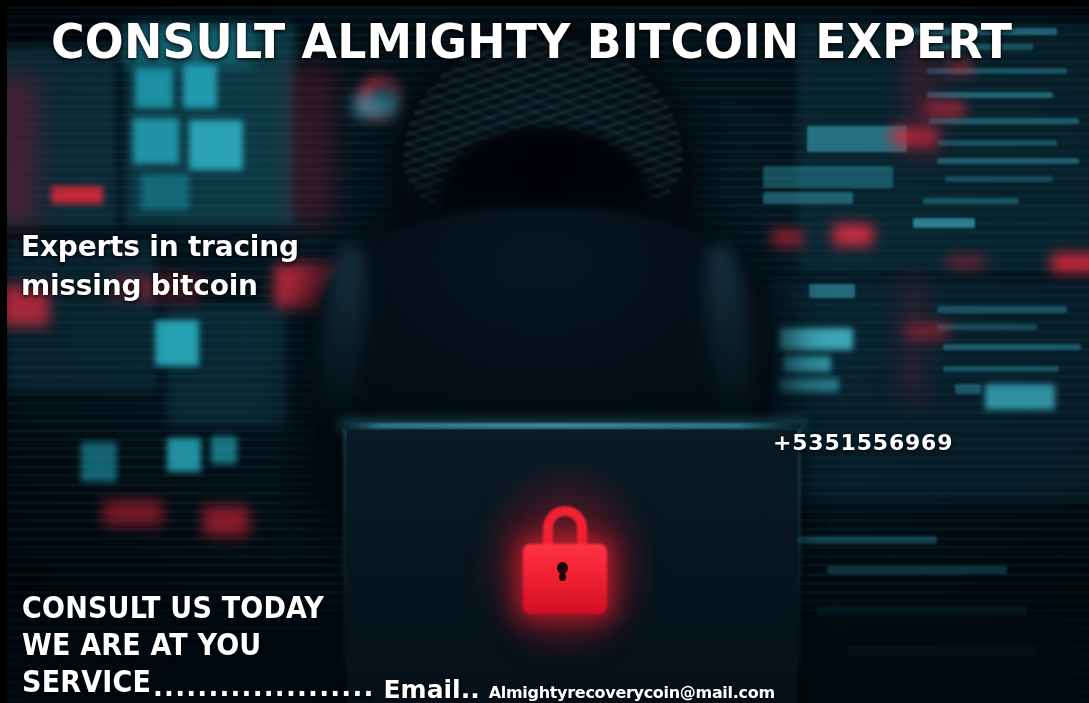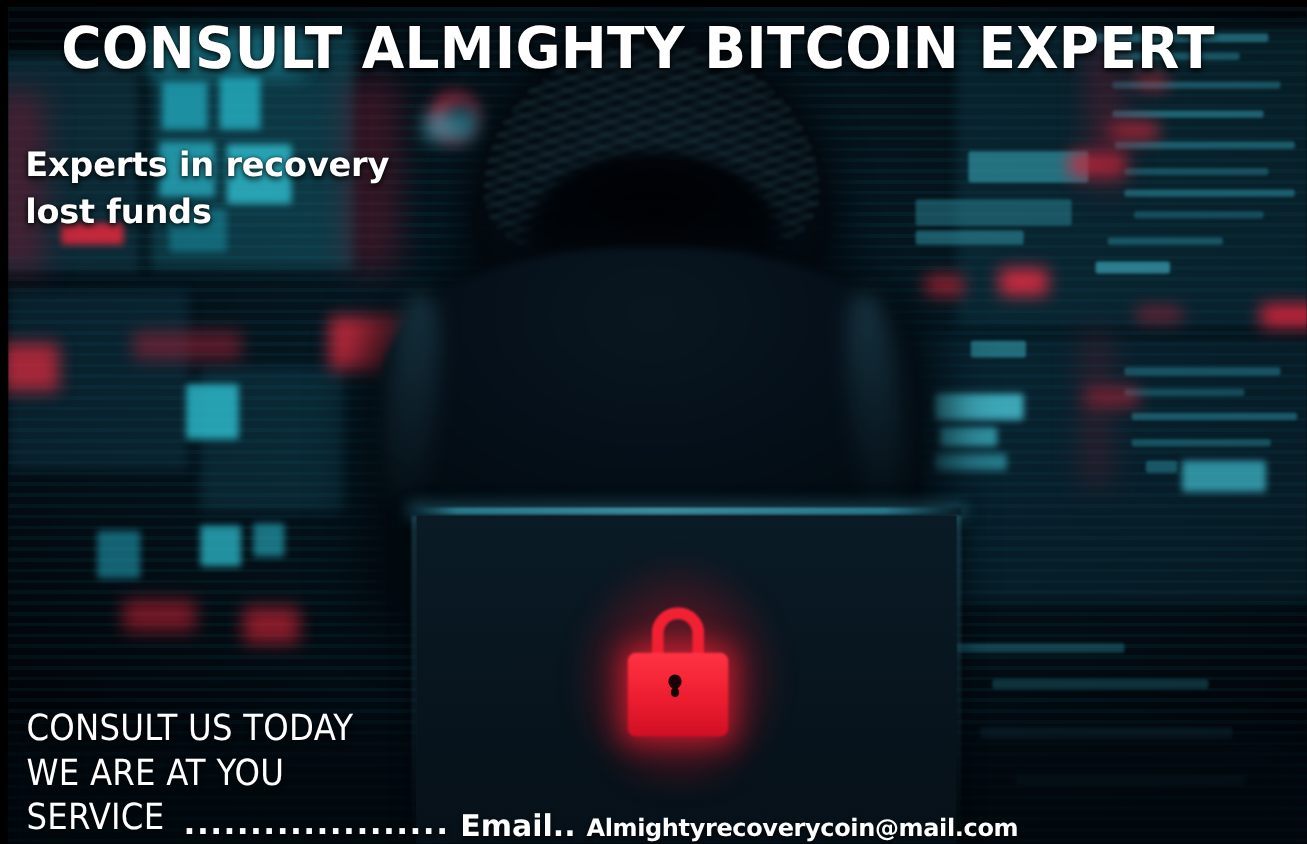--- a/index.html
+++ b/index.html
@@ -267,21 +267,21 @@
   .b2 { top: 222px; }
   .b3 { top: 333px; }
   .b4 { top: 484px; }
 
   .cta {
     position: absolute;
     left: 15px;
     top: 584px;
     color: #ffffff;
     font-family: "Liberation Sans Narrow", "DejaVu Sans Condensed", "Liberation Sans", sans-serif;
-    font-weight: 400;
+    font-weight: 700;
     font-size: 30px;
     line-height: 1.23;
     letter-spacing: 0.2px;
     text-shadow: 0 2px 5px rgba(0,0,0,0.8);
     width: 340px;
   }
 
   .whatsapp {
     position: absolute;
     left: 766px;
@@ -320,21 +320,21 @@
     color: #ffffff;
     font-family: "DejaVu Sans", sans-serif;
     font-weight: 700;
     font-size: 25px;
     text-shadow: 0 2px 4px rgba(0,0,0,0.8);
   }
   .email-addr {
     color: #ffffff;
     font-family: "DejaVu Sans", sans-serif;
     font-weight: 700;
-    font-size: 20px;
+    font-size: 16px;
     letter-spacing: -0.3px;
     text-shadow: 0 2px 4px rgba(0,0,0,0.8);
   }
 </style>
 </head>
 <body>
 
 <div id="poster">
 
   <div class="bg">
@@ -439,28 +439,29 @@
       <div class="padlock-shackle"></div>
       <div class="padlock-body"></div>
       <div class="padlock-key"></div>
     </div>
   </div>
 
   <div class="textlayer">
 
     <div class="title">CONSULT ALMIGHTY BITCOIN EXPERT</div>
 
-    <div class="bullet b1">Experts in recovery<br>lost funds</div>
-
+
+    <div class="bullet b2">Experts in tracing<br>missing bitcoin</div>
 
 
 
     <div class="cta">CONSULT US TODAY<br>WE ARE AT YOU<br>SERVICE</div>
 
     <div class="whatsapp">
+      <div class="wnum">+5351556969</div>
     </div>
 
     <div class="emailrow">
       <span class="dots">....................</span>
       <span class="email-label">Email..</span>
       <span class="email-addr">Almightyrecoverycoin@mail.com</span>
     </div>
 
   </div>
 </div>

